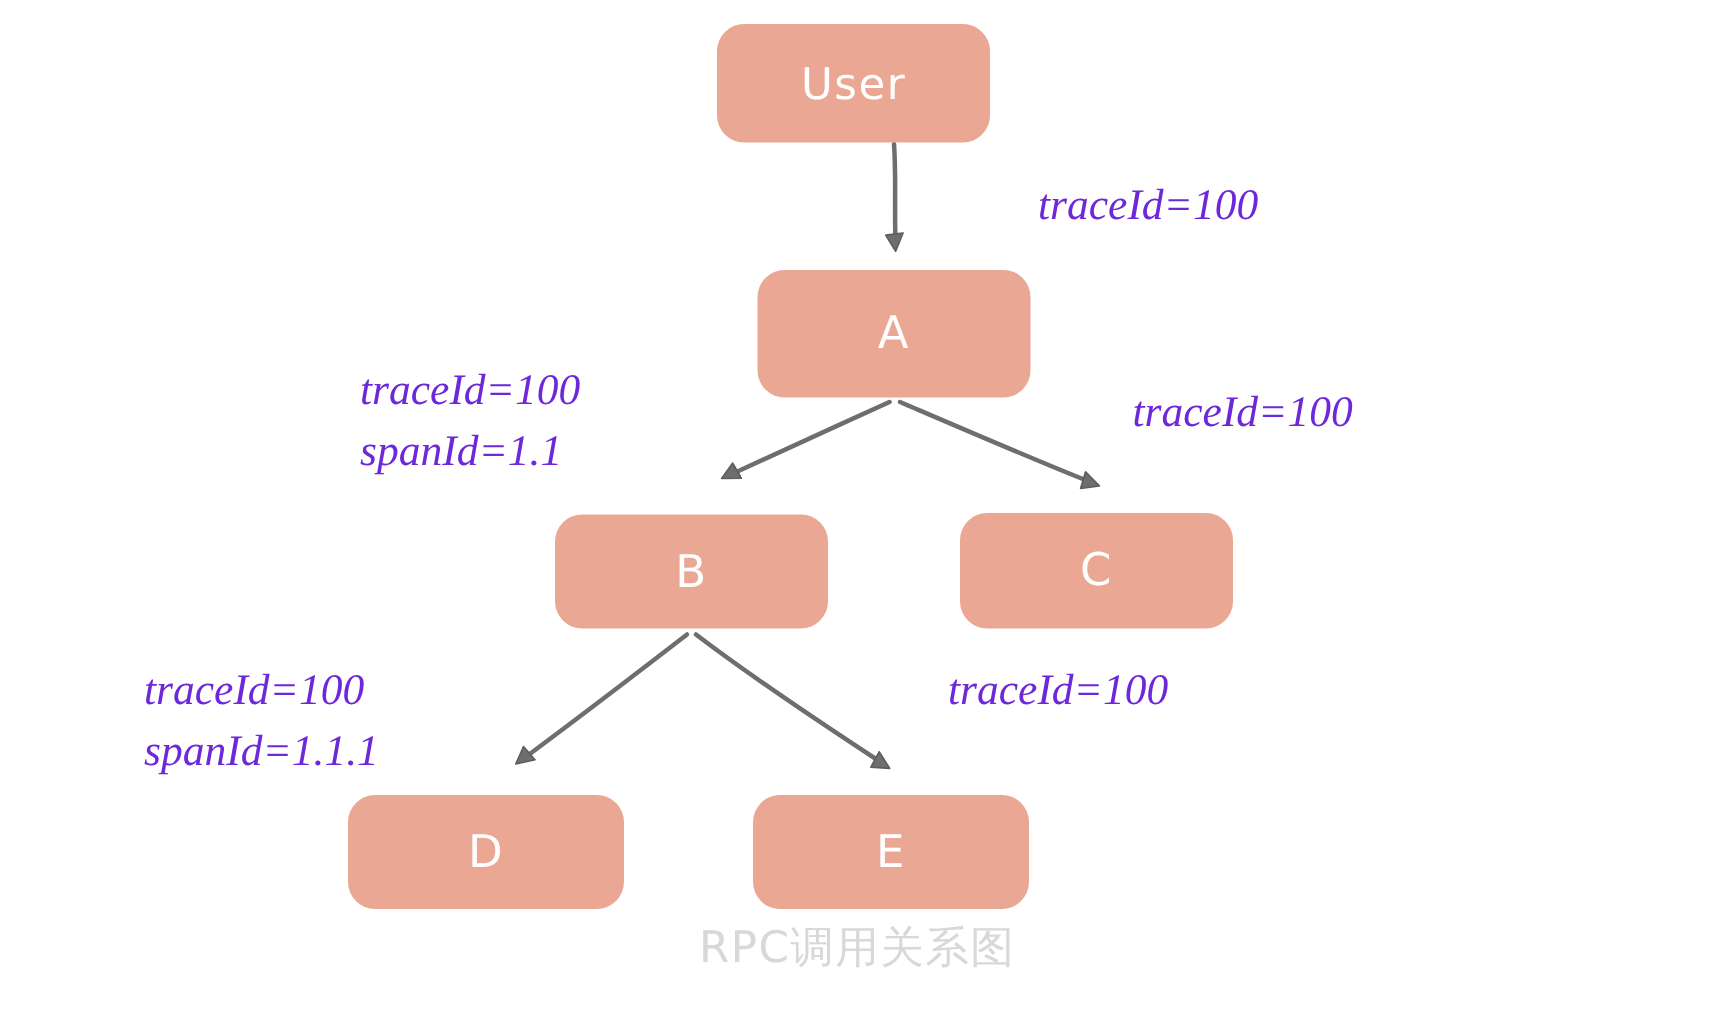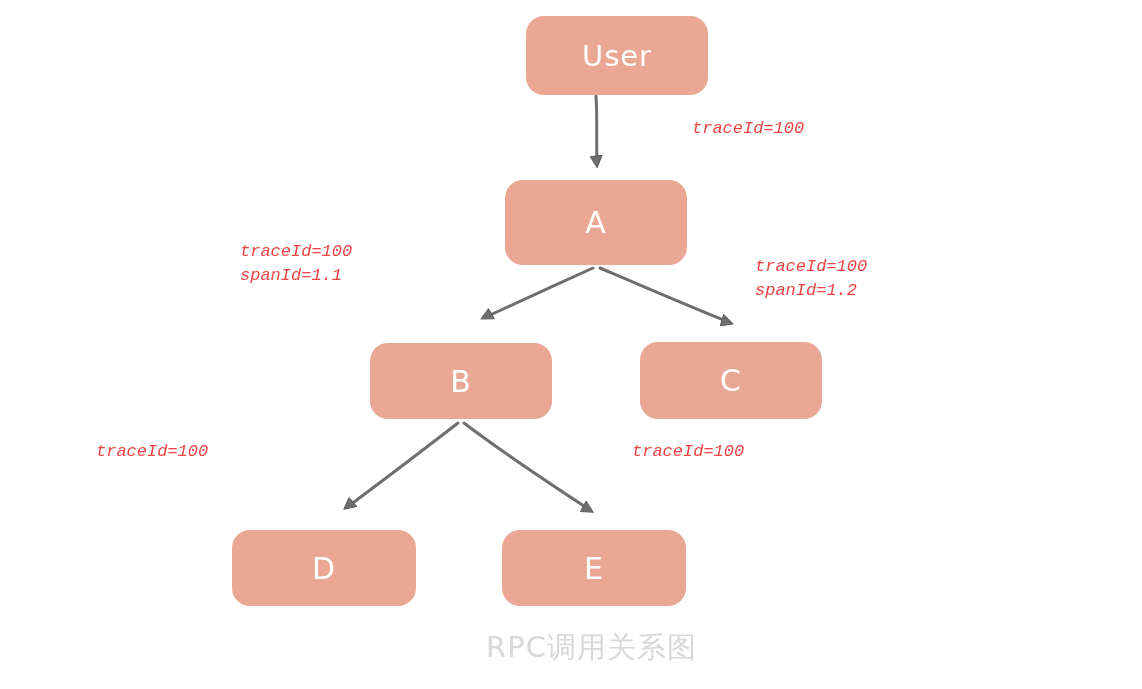--- a/index.html
+++ b/index.html
@@ -33,23 +33,23 @@
     font-family: "DejaVu Sans", sans-serif;
     font-size: 30px;
     font-weight: 400;
     letter-spacing: 1px;
     box-sizing: border-box;
     z-index: 3;
   }
   .node-user { font-size: 29px; }
   .edge-label {
     position: absolute;
-    color: #ef4444;
-    font-family: Liberation Mono, monospace;
-    font-size: 17px;
+    color: #6d28d9;
+    font-family: Liberation Serif, serif;
+    font-size: 29px;
     line-height: 1.42;
     white-space: nowrap;
     z-index: 4;
     font-style: italic;
   }
   .edge-label .ln { display: block; }
   .caption {
     position: absolute;
     color: #d8d8d8;
     font-family: "DejaVu Sans", sans-serif;
@@ -85,21 +85,21 @@
 
     <g>
       <path d="M458,423 C423,450 381,482 350,505" fill="none" stroke="#6e6e6e" stroke-width="3" stroke-linecap="round" marker-end="url(#ah)"></path>
     </g>
 
     <g>
       <path d="M464,423 C502,452 558,489 587,508" fill="none" stroke="#6e6e6e" stroke-width="3" stroke-linecap="round" marker-end="url(#ah)"></path>
     </g>
   </svg>
 
-  <div class="node node-user" style="left:526px; top:16px; width:182px; height:79px;">
+  <div class="node node-user" style="left:478px; top:16px; width:182px; height:79px;">
     <span>User</span>
   </div>
 
   <div class="node" style="left:505px; top:180px; width:182px; height:85px;">
     <span>A</span>
   </div>
 
   <div class="node" style="left:370px; top:343px; width:182px; height:76px;">
     <span>B</span>
   </div>
@@ -120,26 +120,26 @@
     <span class="ln">traceId=100</span>
   </div>
 
   <div class="edge-label" style="left:240px; top:240px;">
     <span class="ln">traceId=100</span>
     <span class="ln">spanId=1.1</span>
   </div>
 
   <div class="edge-label" style="left:755px; top:255px;">
     <span class="ln">traceId=100</span>
-    <span class="ln">spanId=1.2</span>
   </div>
 
   <div class="edge-label" style="left:96px; top:440px;">
     <span class="ln">traceId=100</span>
+    <span class="ln">spanId=1.1.1</span>
   </div>
 
   <div class="edge-label" style="left:632px; top:440px;">
     <span class="ln">traceId=100</span>
   </div>
 
-  <div class="caption" style="left:466px; top:628px;margin-left:20px;">RPC调用关系图</div>
+  <div class="caption" style="left:466px; top:612px;">RPC调用关系图</div>
 
 </div>
 
 </body></html>

